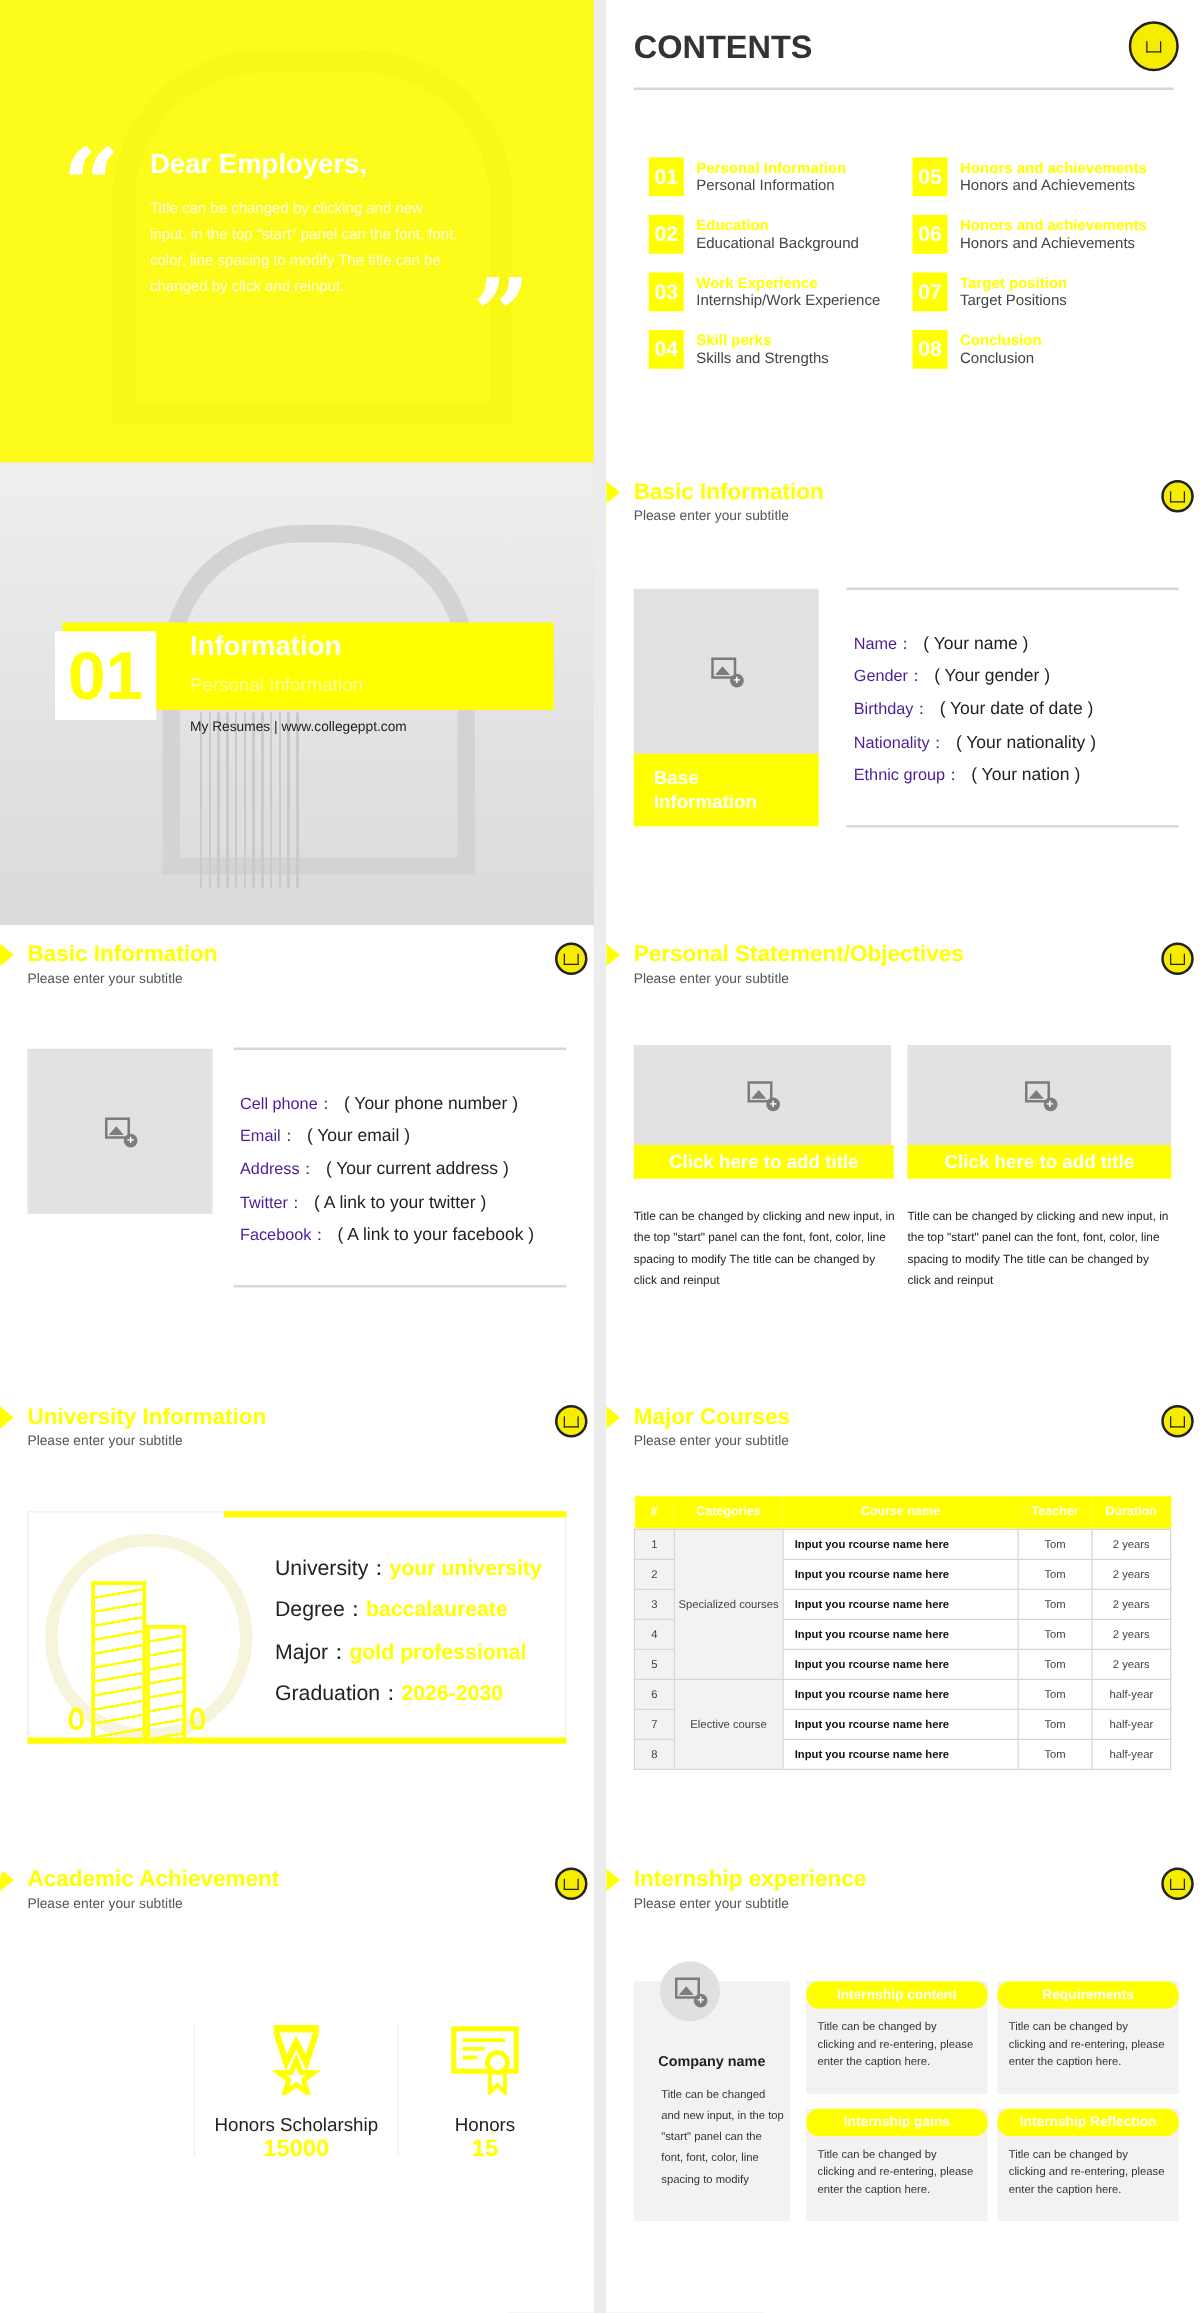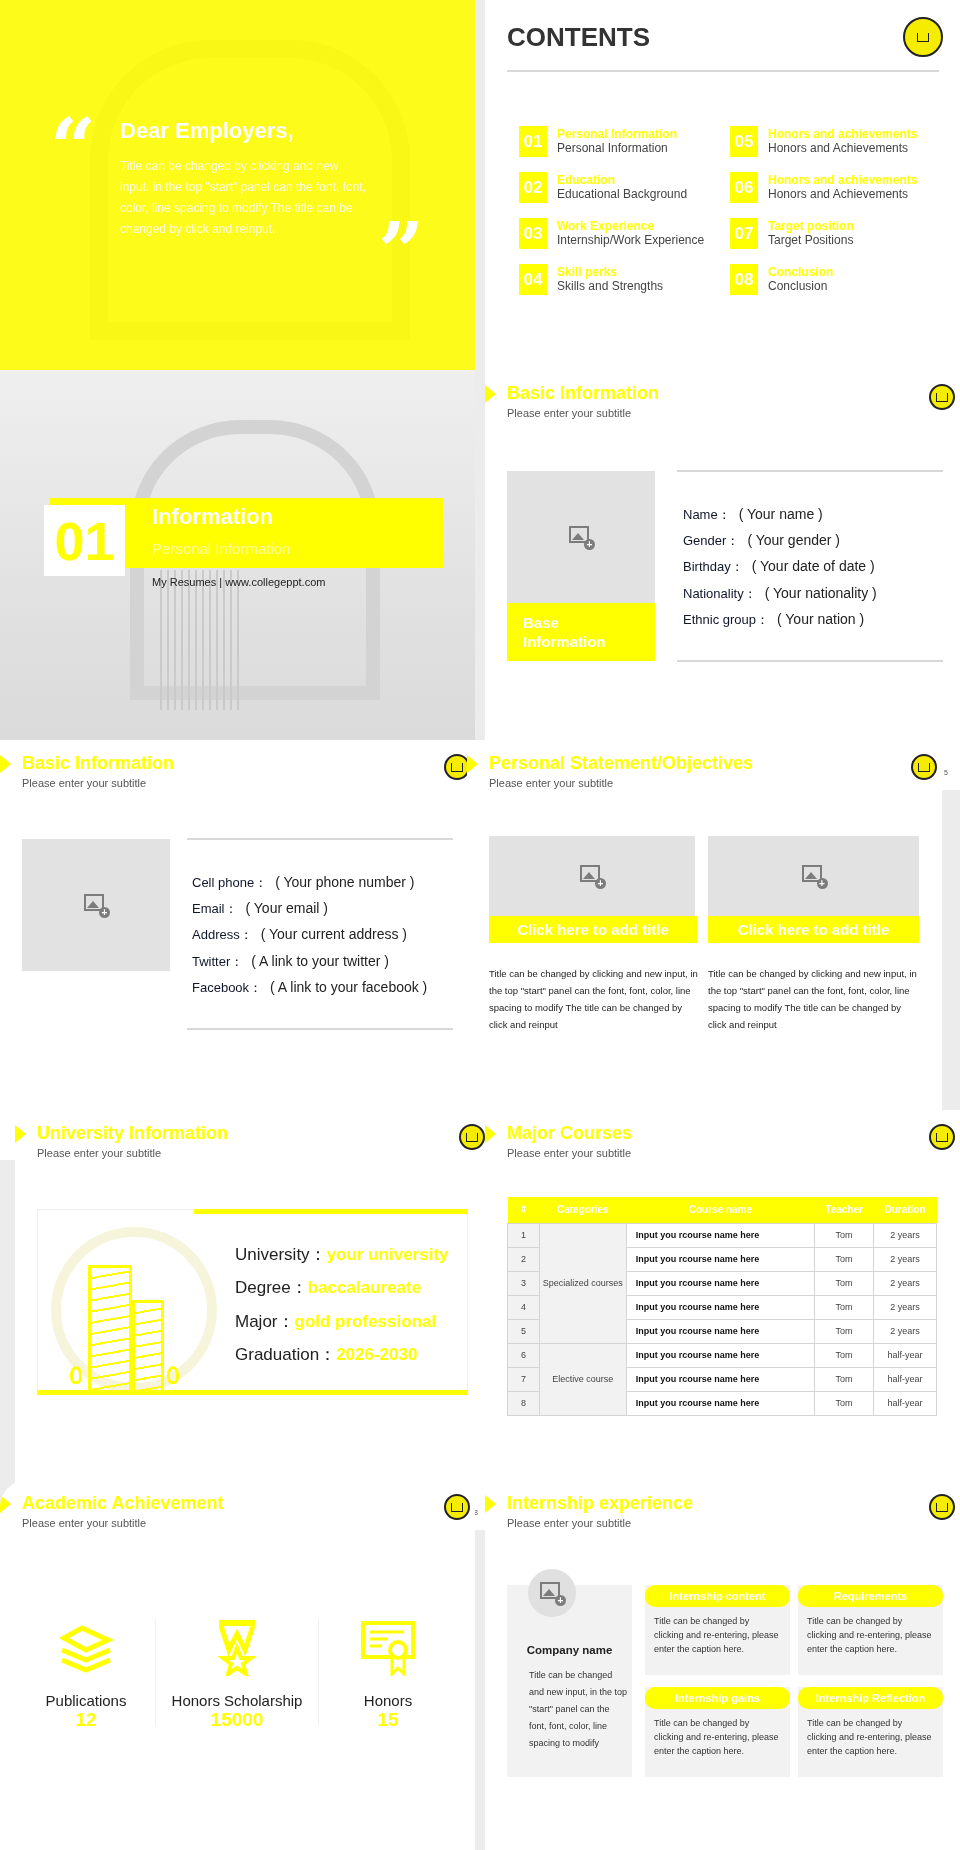--- a/index.html
+++ b/index.html
@@ -4,22 +4,22 @@
   <style>
     * { box-sizing: border-box; margin: 0; padding: 0; }
     html, body { width: 960px; height: 1850px; background: #ececec; overflow: hidden; }
     body { font-family: "Liberation Sans", sans-serif; position: relative; }
     .slide { position: absolute; width: 475px; height: 420px; background: #fff; overflow: hidden; }
     .s1 { left: 0; top: 0; background: #fdfb1a; }
     .s2 { left: 485px; top: 0; }
     .s3 { left: 0; top: 370px; background: #e4e4e4; }
     .s4 { left: 485px; top: 370px; }
     .s5 { left: 0; top: 740px; }
-    .s6 { left: 467px; top: 740px; }
-    .s7 { left: 15px; top: 1110px; padding-left: 19px; }
+    .s6 { left: 485px; top: 740px; }
+    .s7 { left: 0; top: 1110px; padding-left: 19px; }
     .s8 { left: 485px; top: 1110px; }
     .s9 { left: 0; top: 1480px; border-radius: 27px; }
     .s10 { left: 485px; top: 1480px; }
 
     
     .bgbuild { position: absolute; left: 90px; top: 40px; width: 320px; height: 300px; border: 18px solid rgba(240,238,10,.6); border-radius: 120px 120px 0 0; opacity: .5; }
     .q-open { position: absolute; left: 50px; top: 108px; font-family: "DejaVu Serif", serif; font-size: 80px; font-weight: bold; color: #fff; line-height: 1; }
     .q-close { position: absolute; left: 378px; top: 212px; font-family: "DejaVu Serif", serif; font-size: 80px; font-weight: bold; color: #fff; line-height: 1; }
     .dear-title { position: absolute; left: 120px; top: 118px; font-size: 22px; font-weight: bold; color: #fff; }
     .dear-body { position: absolute; left: 120px; top: 156px; width: 250px; font-size: 12px; line-height: 21px; color: #fffce0; }
@@ -55,21 +55,21 @@
 
     
     .ph { position: absolute; background: #e3e2e3; display: flex; align-items: center; justify-content: center; }
     .img-icon { width: 24px; height: 22px; position: relative; }
     .img-icon .frame { position: absolute; left: 0; top: 0; width: 20px; height: 17px; border: 2px solid #7c7c7c; }
     .img-icon .mtn { position: absolute; left: 3px; top: 7px; width: 0; height: 0; border-left: 6px solid transparent; border-right: 6px solid transparent; border-bottom: 7px solid #7c7c7c; }
     .img-icon .plus { position: absolute; right: -2px; bottom: -2px; width: 11px; height: 11px; border-radius: 50%; background: #7c7c7c; color: #fff; font-size: 10px; line-height: 11px; text-align: center; font-weight: bold; }
     .ybox { position: absolute; background: #ffff00; color: #fff; font-weight: bold; font-size: 15px; line-height: 19px; padding: 10px 16px; }
     .hl { position: absolute; height: 2px; background: #d8d8d8; }
     .field { position: absolute; font-size: 14px; color: #222; }
-    .field .lbl { color: #0f172a; margin-right: 8px; font-size: 13px; }
+    .field .lbl { color: #4c1d95; margin-right: 8px; font-size: 13px; }
 
     
     .cap { position: absolute; height: 27px; background: #ffff00; color: #fff; font-size: 15px; font-weight: bold; display: flex; align-items: center; justify-content: center; }
     .para { position: absolute; font-size: 9.5px; line-height: 17px; color: #222; }
 
     
     .uni-card { position: absolute; left: 22px; top: 99px; width: 431px; height: 184px; border: 1px solid #eee; }
     .uni-top { position: absolute; left: 179px; top: 99px; width: 274px; height: 5px; background: #ffff00; }
     .uni-bottom { position: absolute; left: 22px; top: 280px; width: 431px; height: 5px; background: #ffff00; }
     .seal { position: absolute; left: 36px; top: 117px; width: 166px; height: 166px; border-radius: 50%; border: 10px solid #f6f5dc; }
@@ -346,33 +346,20 @@
     </tbody>
   </table>
   <div class="page-no">9</div>
 </div>
 
 <div class="slide s9">
   <div class="hdr-arrow"></div>
   <div class="hdr-title">Academic Achievement</div>
   <div class="hdr-sub">Please enter your subtitle</div>
   <div class="logo hdr-logo"></div>
-  <div class="ach" style="left:11px">
-    <div class="ic">
-      <svg width="56" height="52" viewBox="0 0 56 52">
-          <g fill="none" stroke="#ffff00" stroke-width="5">
-            <path d="M4 38 L28 48 L52 38"></path>
-            <path d="M4 28 L28 38 L52 28"></path>
-            <path d="M6 16 L24 6 L50 18 L28 28 Z"></path>
-          </g>
-        </svg>
-    </div>
-    <div class="lab">Publications</div>
-    <div class="val">12</div>
-  </div>
   <div class="vsep" style="left:155px"></div>
   <div class="ach" style="left:162px">
     <div class="ic">
       <svg width="44" height="56" viewBox="0 0 44 56">
           <rect x="4" y="0" width="36" height="6" fill="#ffff00"></rect>
           <path d="M6 6 L14 30 L22 14 L30 30 L38 6" fill="none" stroke="#ffff00" stroke-width="5"></path>
           <path d="M22 28 L26 38 L36 38 L28 44 L31 54 L22 48 L13 54 L16 44 L8 38 L18 38 Z" fill="none" stroke="#ffff00" stroke-width="4"></path>
         </svg>
     </div>
     <div class="lab">Honors Scholarship</div>

